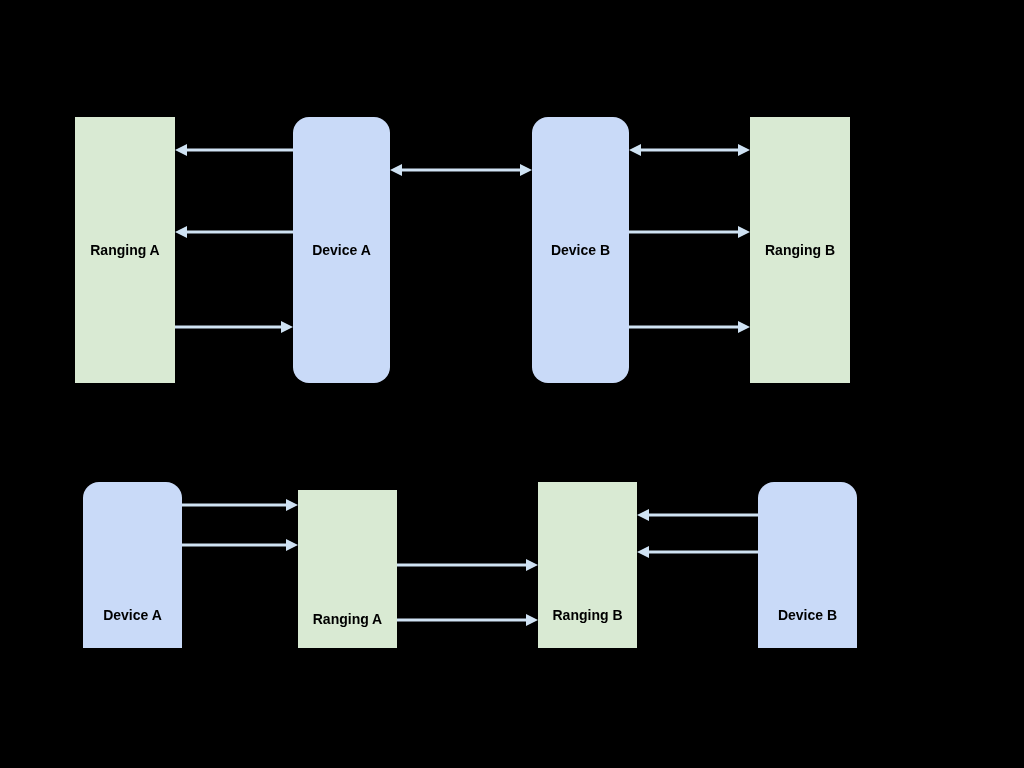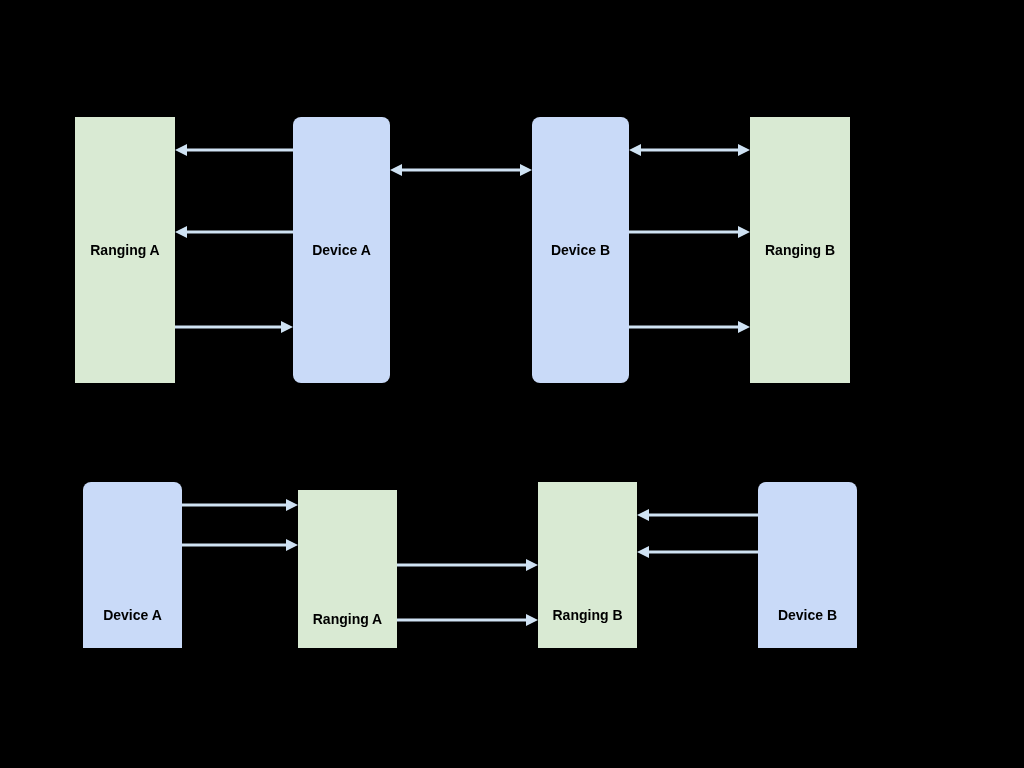--- a/index.html
+++ b/index.html
@@ -30,21 +30,21 @@
     text-align: center;
     font-weight: bold;
     font-size: 14px;
     color: var(--label, #000000);
   }
   .node.ranging {
     background: var(--ranging, #d9ead3);
   }
   .node.device {
     background: var(--device, #c9daf8);
-    border-radius: 8px;
+    border-radius: 16px;
   }
   .node .label {
     pointer-events: none;
   }
 </style>
 </head>
 <body>
 
 <div class="canvas">
 

